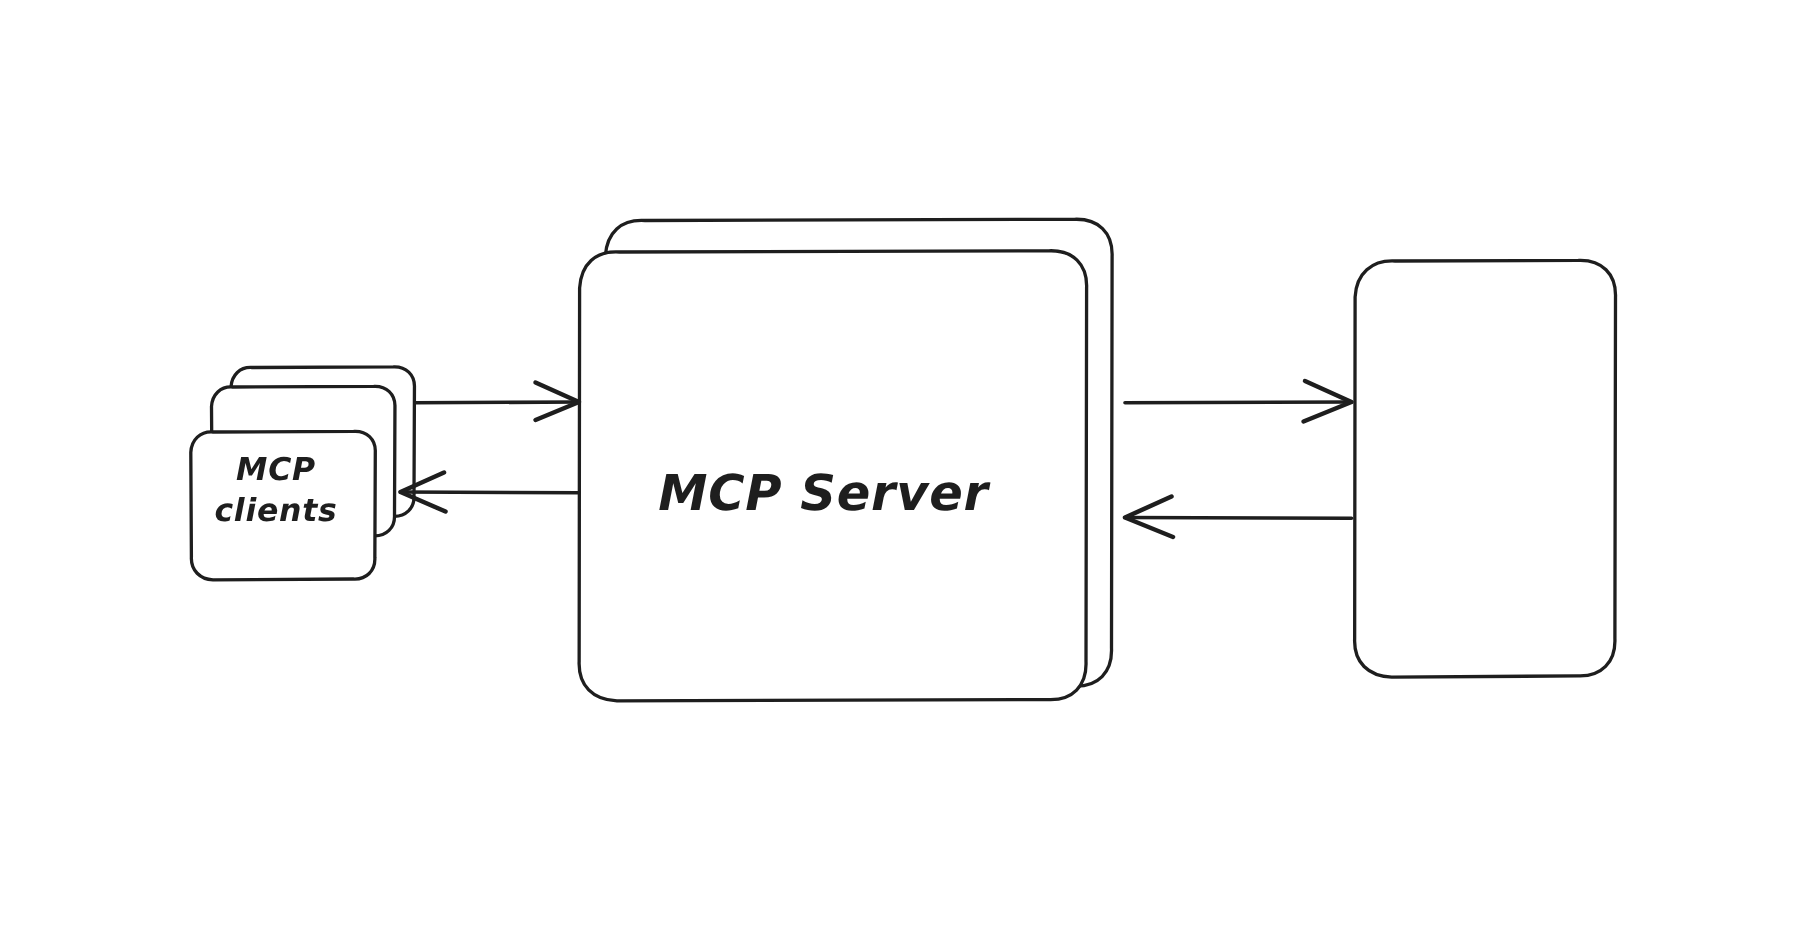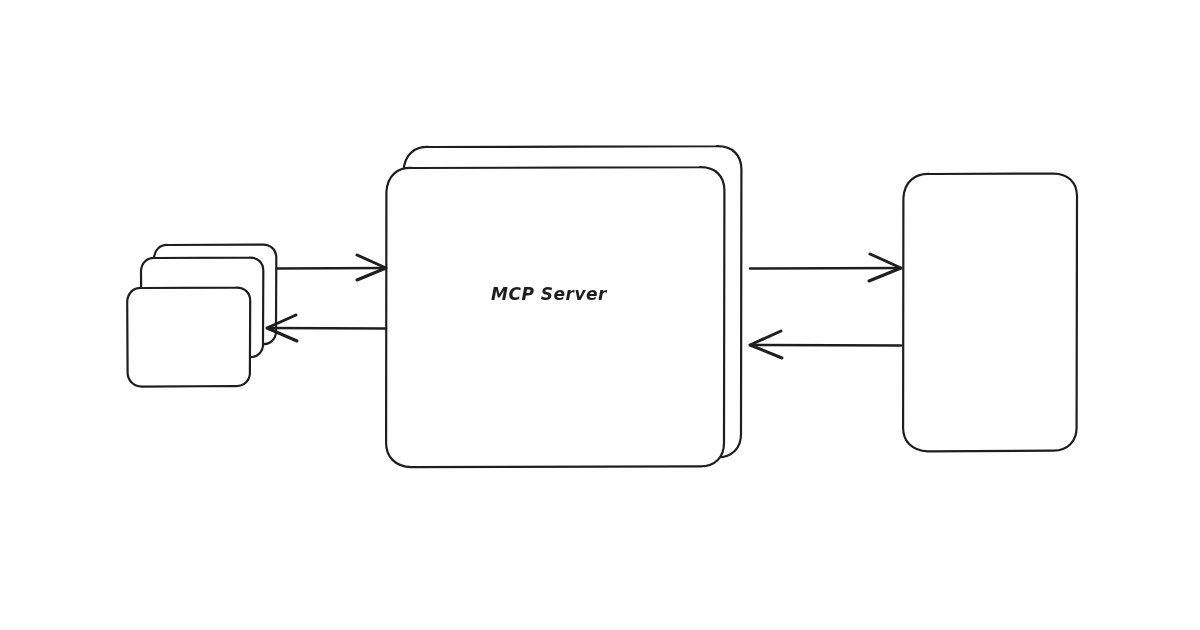--- a/index.html
+++ b/index.html
@@ -63,23 +63,23 @@
     line-height: 1.3;
   }
   #label-mcp-clients {
     left: 128px;
     top: 300px;
     width: 112px;
     font-size: 21px;
   }
   #label-mcp-server {
     left: 396px;
-    top: 283px;
+    top: 308px;
     width: 306px;
-    font-size: 17px;
+    font-size: 33px;
   }
   #label-public-api {
     left: 903px;
     top: 300px;
     width: 174px;
     font-size: 21px;
   }
 </style>
 </head>
 <body>
@@ -171,17 +171,18 @@
       <path class="edge-head" d="M 870 254 L 901 268 L 869 281"></path>
     </g>
 
     <g>
       <path class="edge-line" d="M 901 345.5 L 750 345"></path>
       <path class="edge-head" d="M 781 331 L 750 345 L 782 358"></path>
     </g>
 
   </svg>
 
+  <div class="node-label" id="label-mcp-clients"><span>MCP</span><br><span>clients</span></div>
 
   <div class="node-label" id="label-mcp-server">MCP Server</div>
 
 
 </div>
 
 </body></html>

